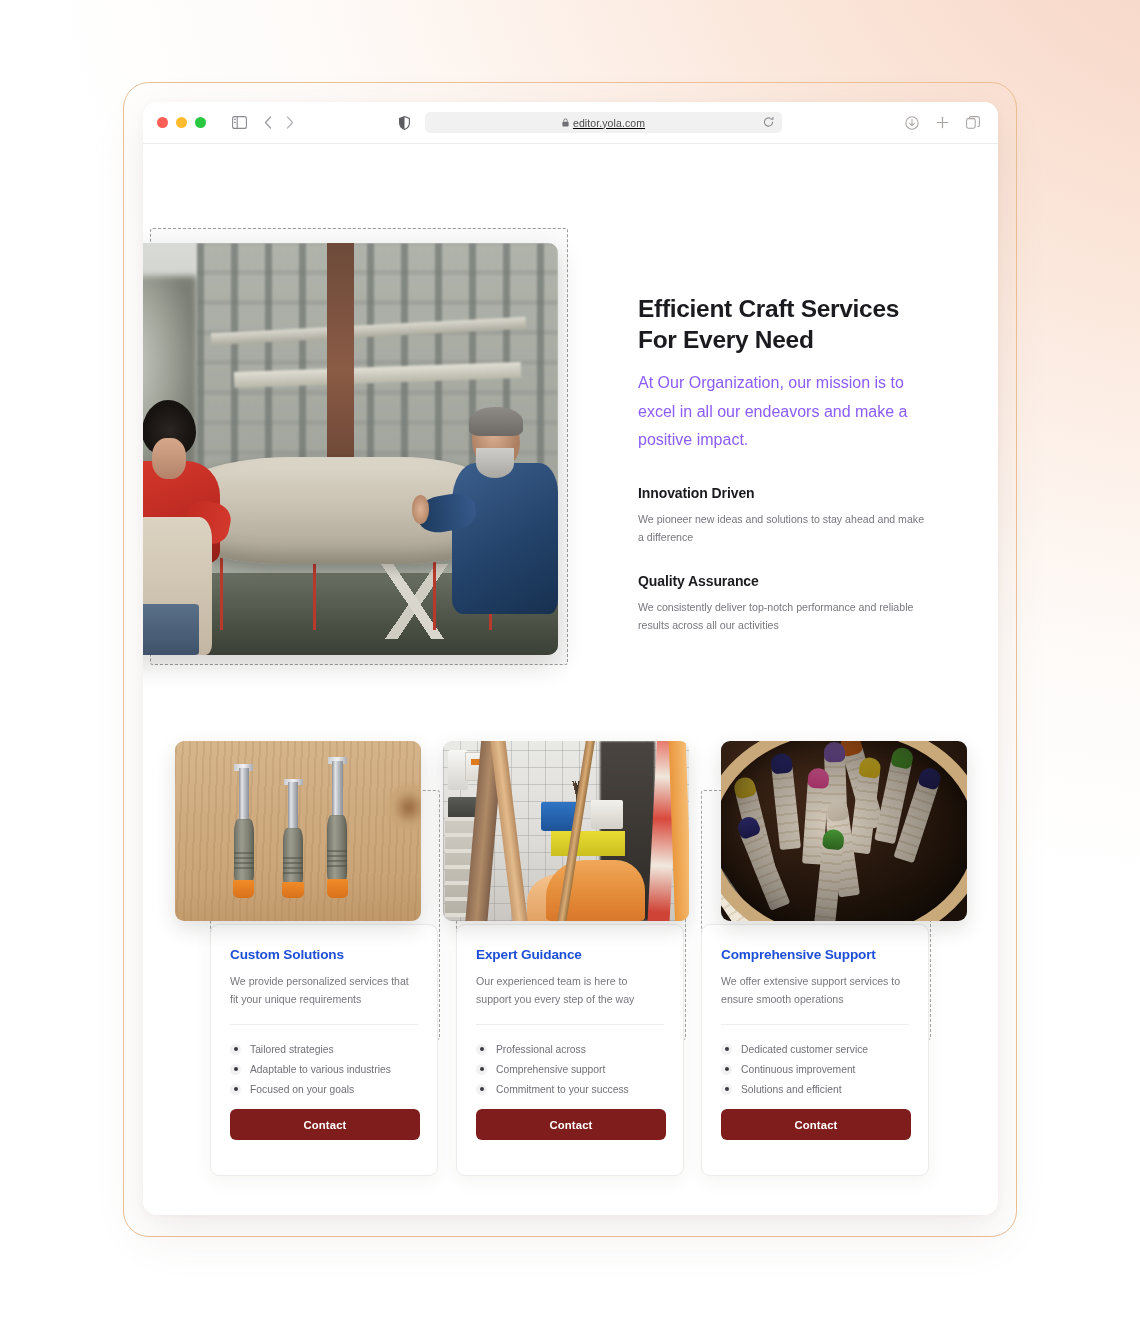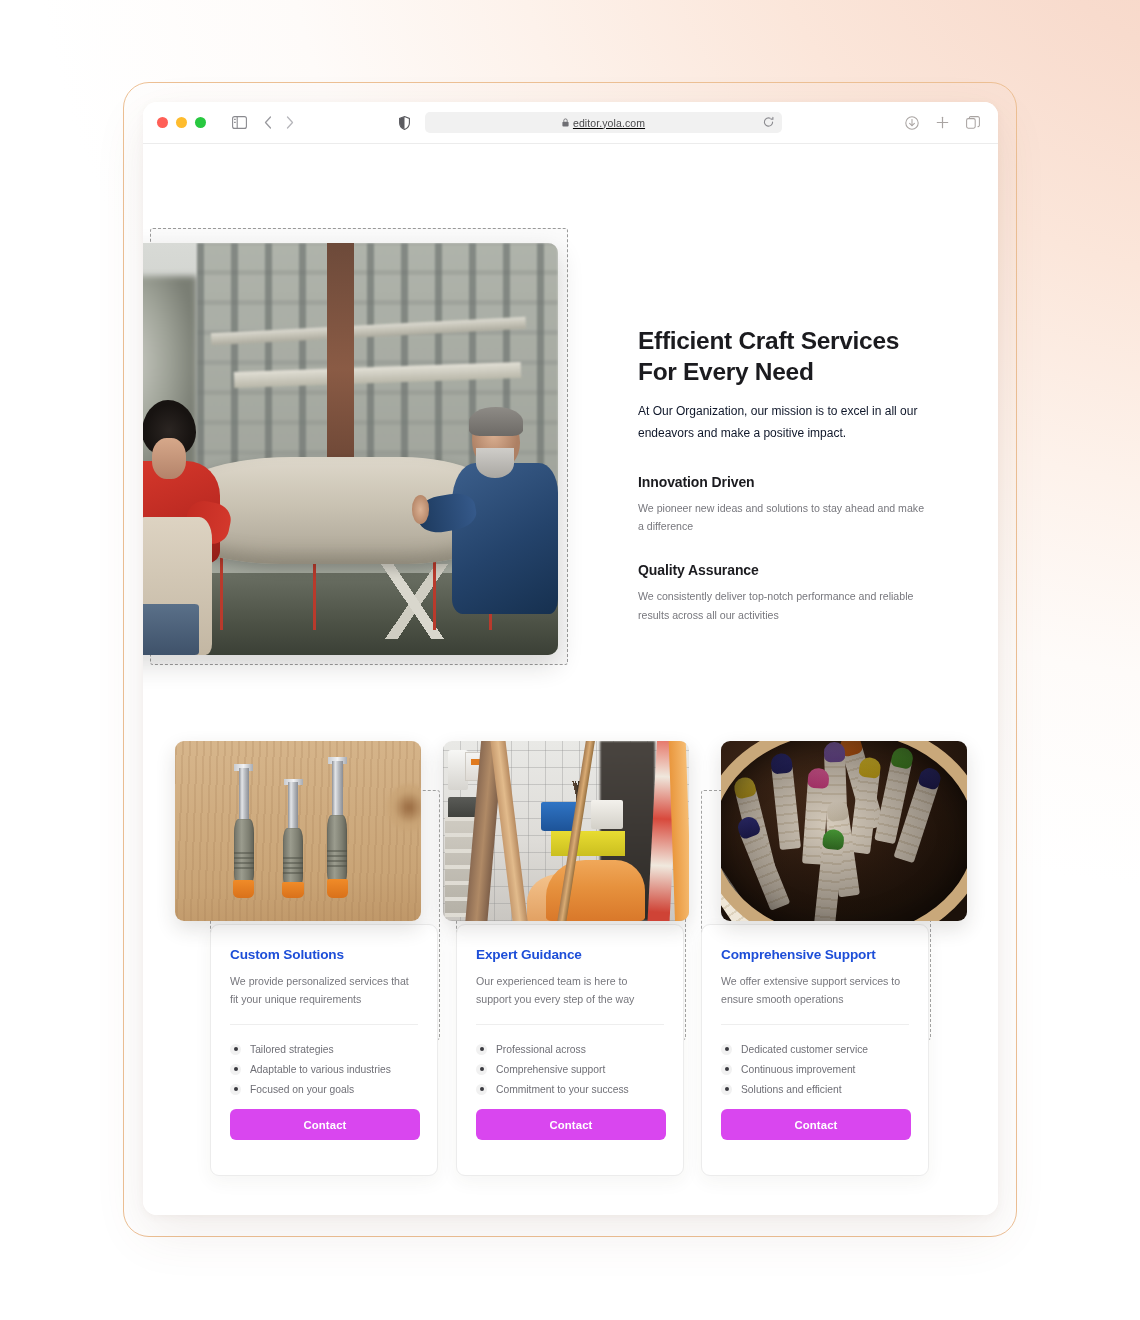--- a/index.html
+++ b/index.html
@@ -231,34 +231,33 @@
     transform: rotate(-10deg); }
   .ph-w2-hand { position:absolute; left:-36%; top:34%; width:16%; height:12%;
     background: radial-gradient(50% 50% at 50% 50%, #dcb294, #b7886a); border-radius:50%; }
 
   
   .hero-copy {
     position: absolute;
     left: 495px;
     top: 150px;
     width: 288px;
-    margin-top: 32px;
   }
   .h1 {
     font-size: 24.5px;
     line-height: 1.25;
     font-weight: 700;
     color: #1b1b1f;
     letter-spacing: -.3px;
   }
   .hero-sub {
     margin-top: 14px;
-    font-size: 12px;
+    font-size: 16px;
     line-height: 1.78;
-    color: #0f172a;
+    color: #8b5cf6;
   }
   .feature { margin-top: 30px; }
   .feature + .feature { margin-top: 27px; }
   .feature h3 {
     font-size: 14px;
     font-weight: 700;
     color: #1b1b1f;
     letter-spacing: -.1px;
   }
   .feature p {
@@ -349,21 +348,21 @@
     background: #3a3a40;
   }
   .btn {
     position: absolute;
     left: 19px;
     bottom: 35px;
     width: 190px;
     height: 31px;
     border: 0;
     border-radius: 6px;
-    background: #d946ef;
+    background: #7f1d1d;
     color: #ffffff;
     font-family: "Liberation Sans", sans-serif;
     font-size: 11.3px;
     font-weight: 700;
     letter-spacing: .15px;
     cursor: pointer;
   }
 
   
   .card-photo {

